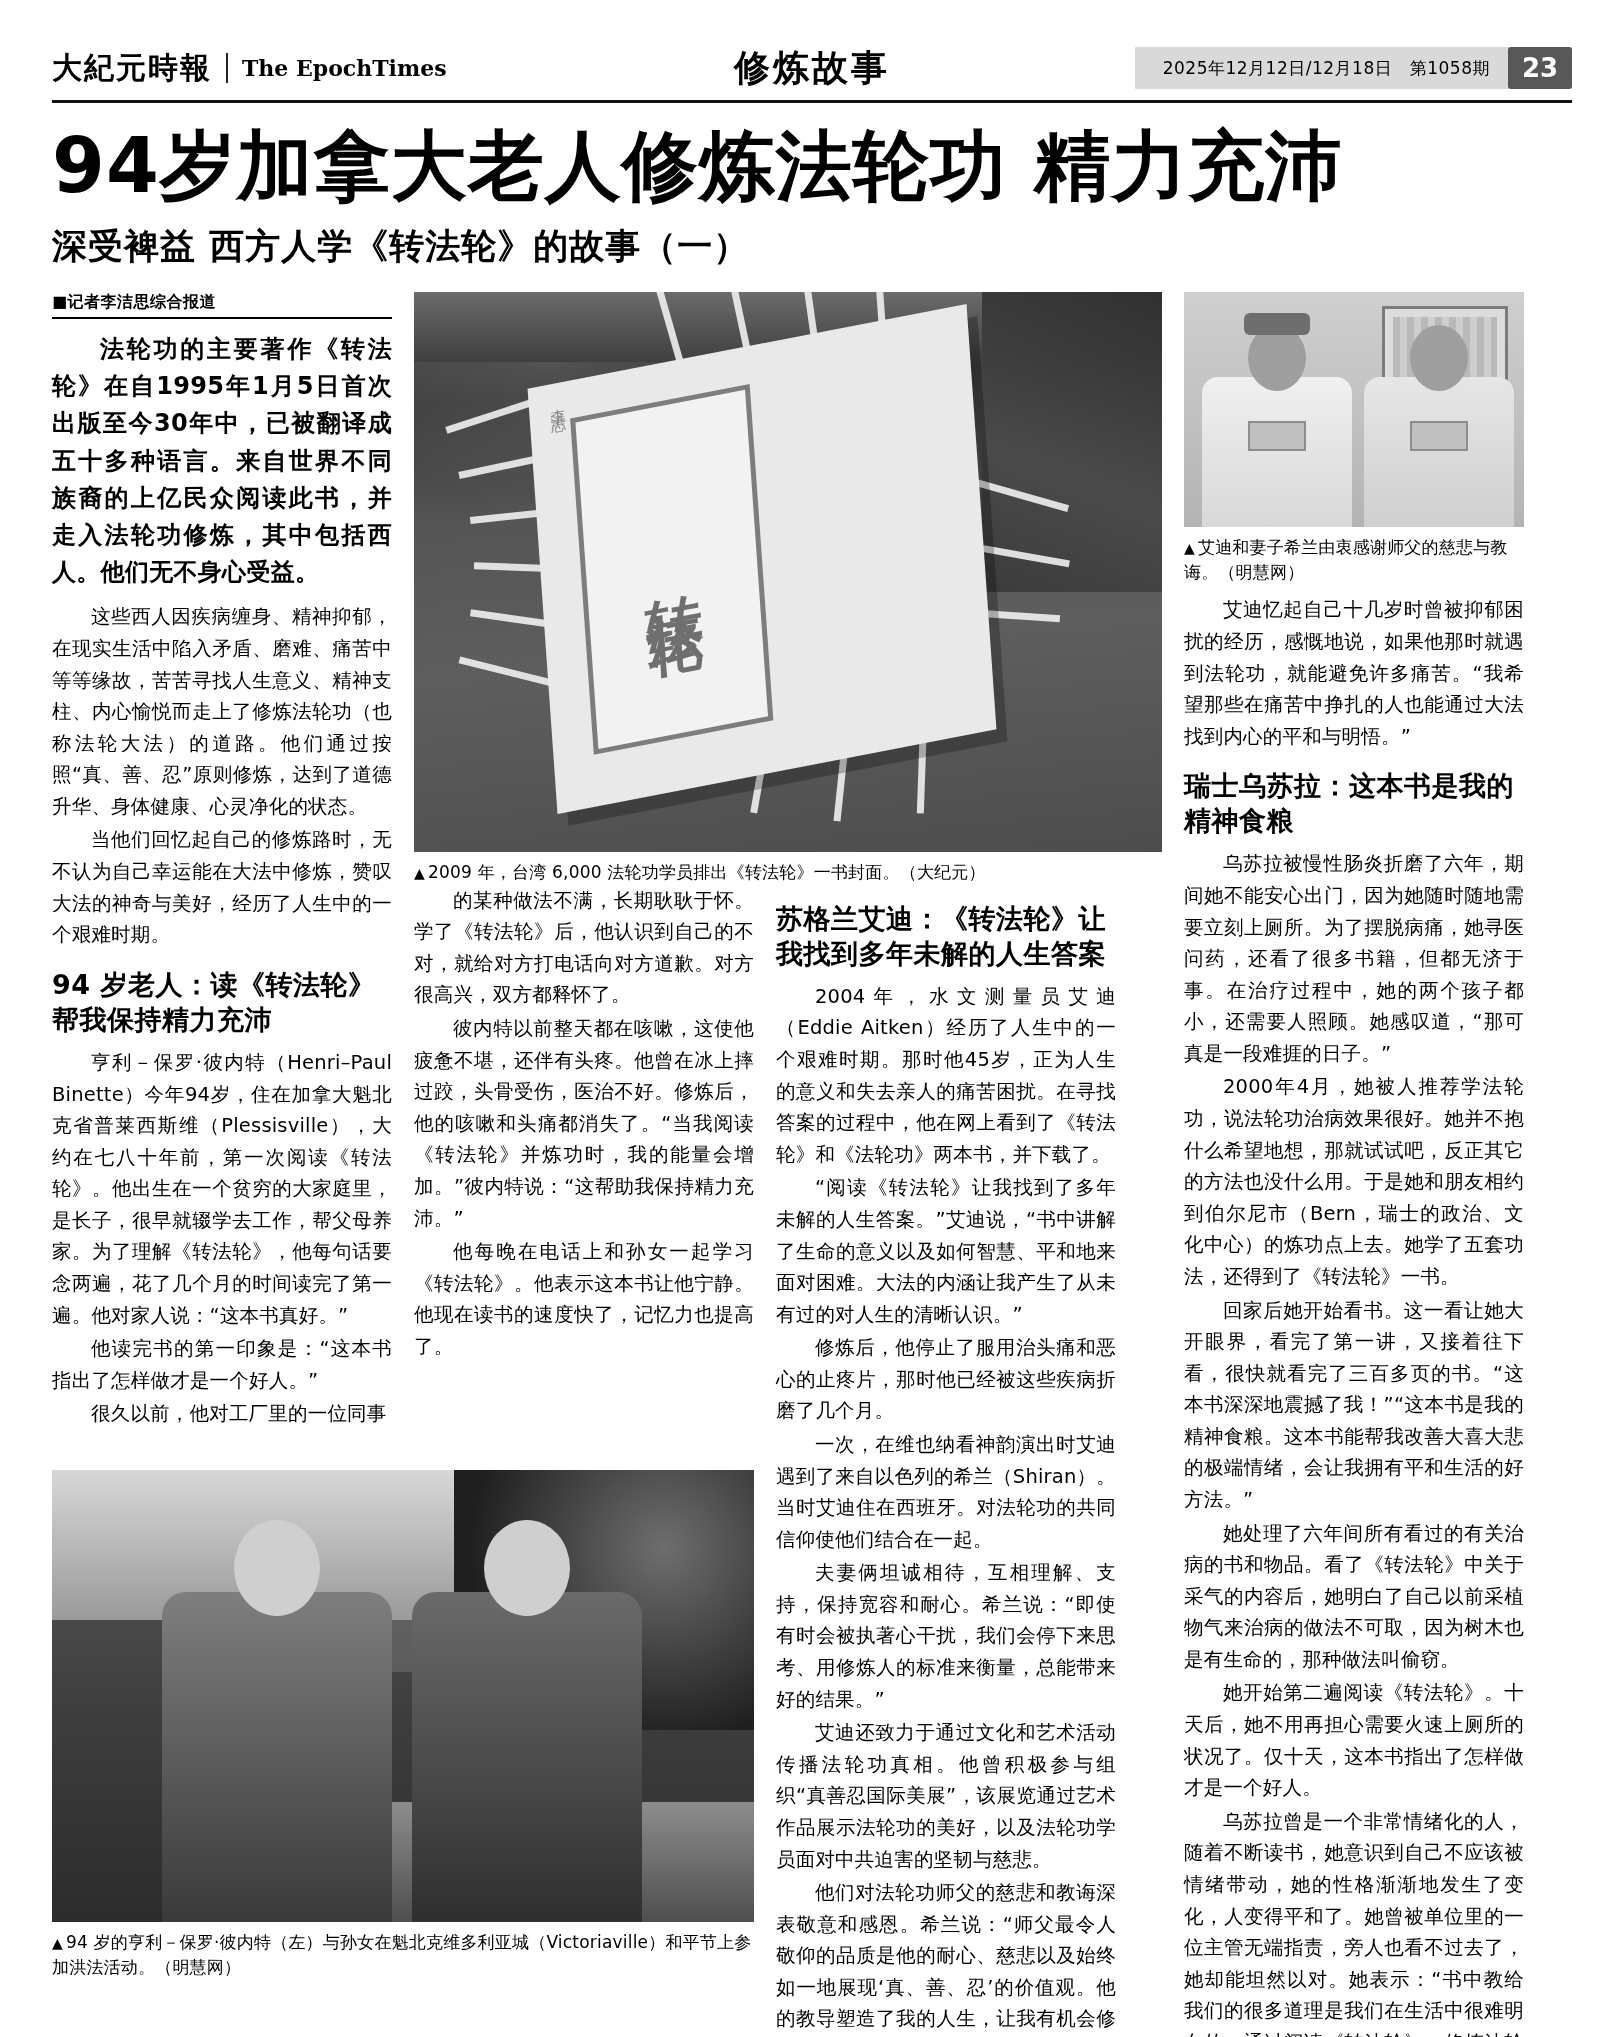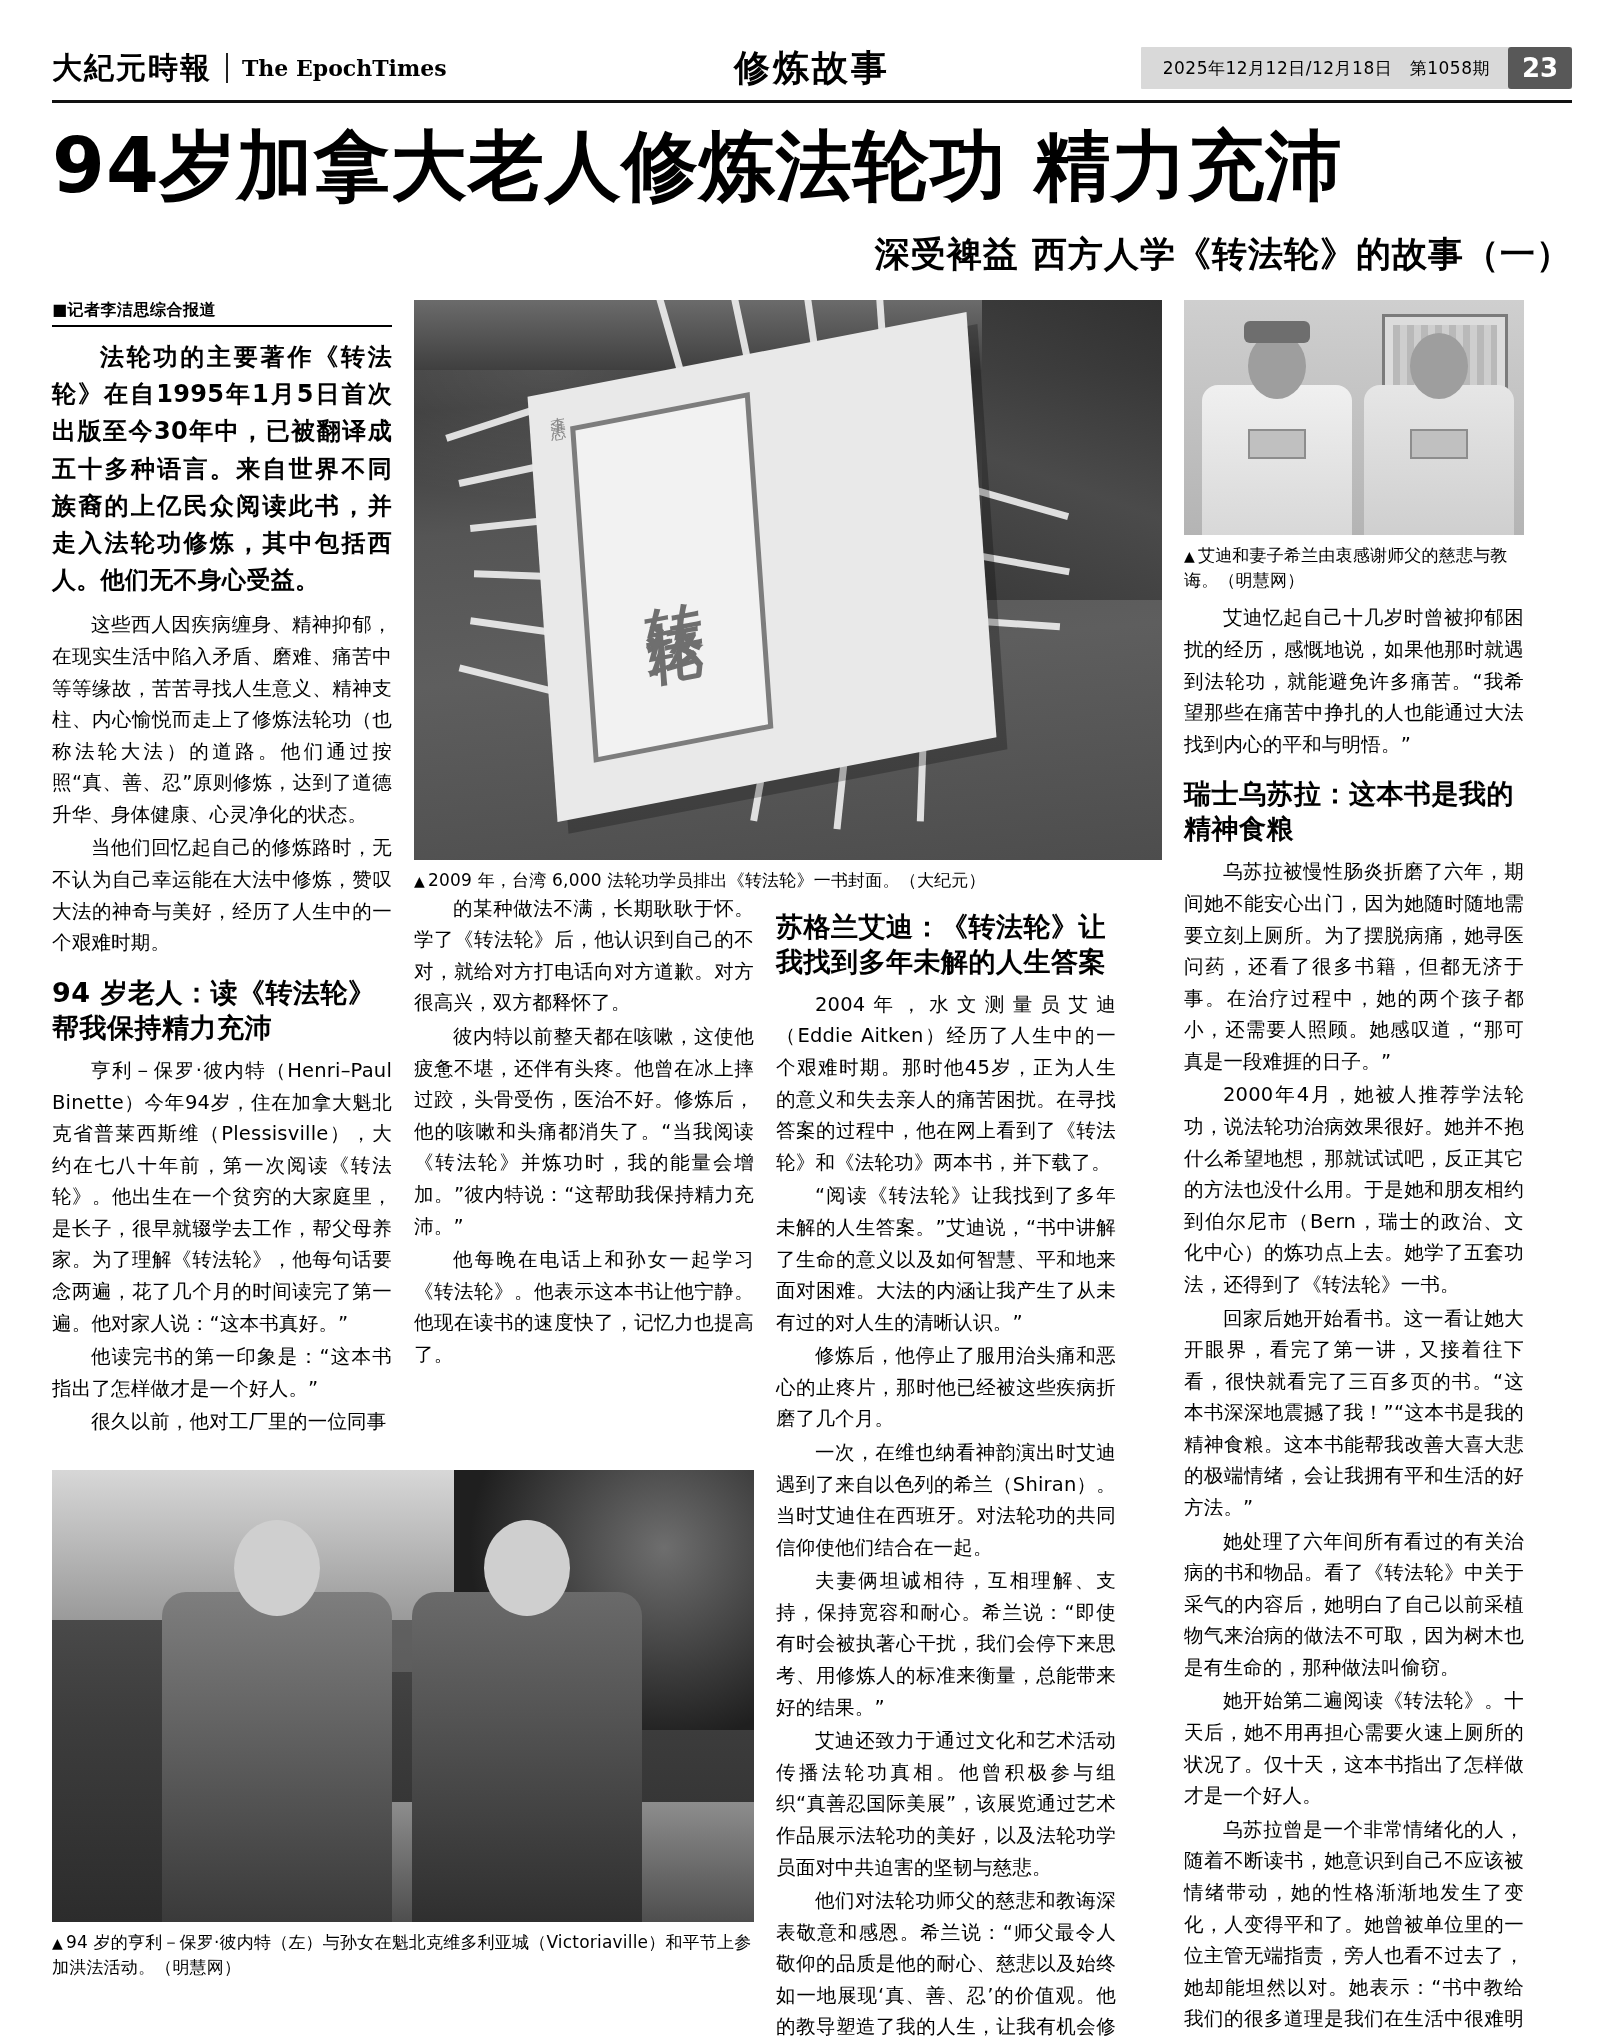--- a/index.html
+++ b/index.html
@@ -58,21 +58,21 @@
     font-weight: bold;
     letter-spacing: 3px;
     white-space: nowrap;
   }
   .mast-right {
     margin-left: auto;
     display: flex;
     align-items: center;
     background: #d9d9d9;
     height: 42px;
-    padding-left: 22px;
+    padding-left: 28px;
     border-radius: 1px;
   }
   .mast-date {
     font-size: 17px;
     letter-spacing: 0.5px;
     white-space: nowrap;
     padding-right: 18px;
   }
   .mast-pageno {
     width: 64px;
@@ -96,25 +96,25 @@
   .headline {
     text-align: left;
     font-size: 76px;
     font-weight: bold;
     letter-spacing: 1px;
     line-height: 1.08;
     margin-top: 22px;
     white-space: nowrap;
   }
   .subheadline {
-    text-align: right;
+    text-align: left;
     font-size: 35px;
     font-weight: bold;
     letter-spacing: 1px;
-    margin-top: 24px;
+    margin-top: 16px;
     white-space: nowrap;
   }
 
   
   .columns {
     display: flex;
     margin-top: 22px;
     gap: 22px;
   }
   .col {

